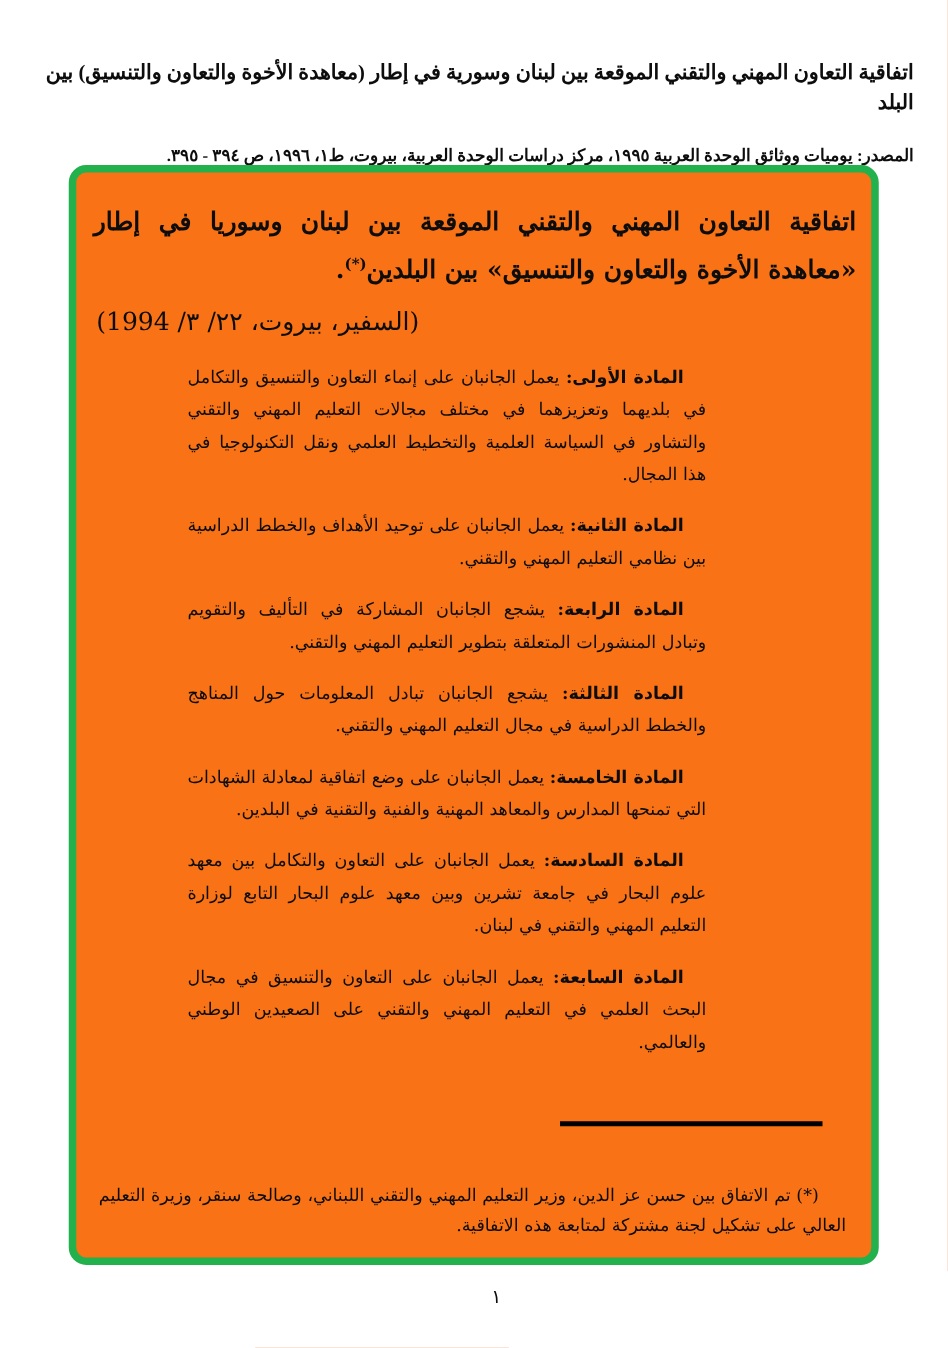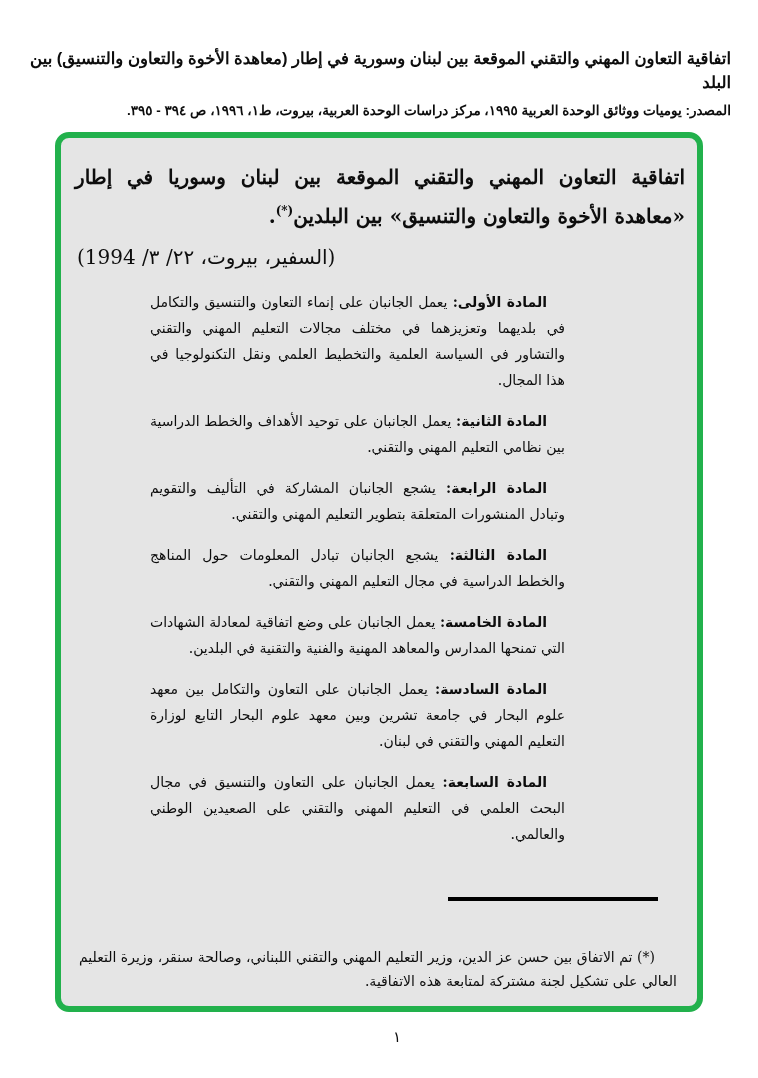--- a/index.html
+++ b/index.html
@@ -19,45 +19,45 @@
     background: #ffffff;
     overflow: hidden;
   }
   
   .top-header {
     position: absolute;
     top: 46px;
     right: 27px;
     left: 27px;
     text-align: right;
-    font-family: Liberation Sans, sans-serif;
+    font-family: Liberation Serif, serif;
     font-weight: bold;
     direction: rtl;
   }
   .top-header .line1 {
     font-size: 16.5px;
     line-height: 24px;
     letter-spacing: 0px;
   }
   .top-header .line2 {
     font-size: 13.5px;
     line-height: 22px;
-    margin-top: 6px;
+    margin-top: 20px;
   }
   
   .green-box {
     position: absolute;
     left: 55px;
     top: 132px;
     width: 648px;
     height: 880px;
     box-sizing: border-box;
     border: 6px solid #22b14c;
     border-radius: 14px;
-    background: #e5e5e5;
+    background: #f97316;
     overflow: hidden;
   }
   .doc-title {
     margin: 22px 12px 0 14px;
     font-size: 20px;
     font-weight: bold;
     line-height: 34px;
     text-align: justify;
     direction: rtl;
     font-family: "DejaVu Serif", serif;

